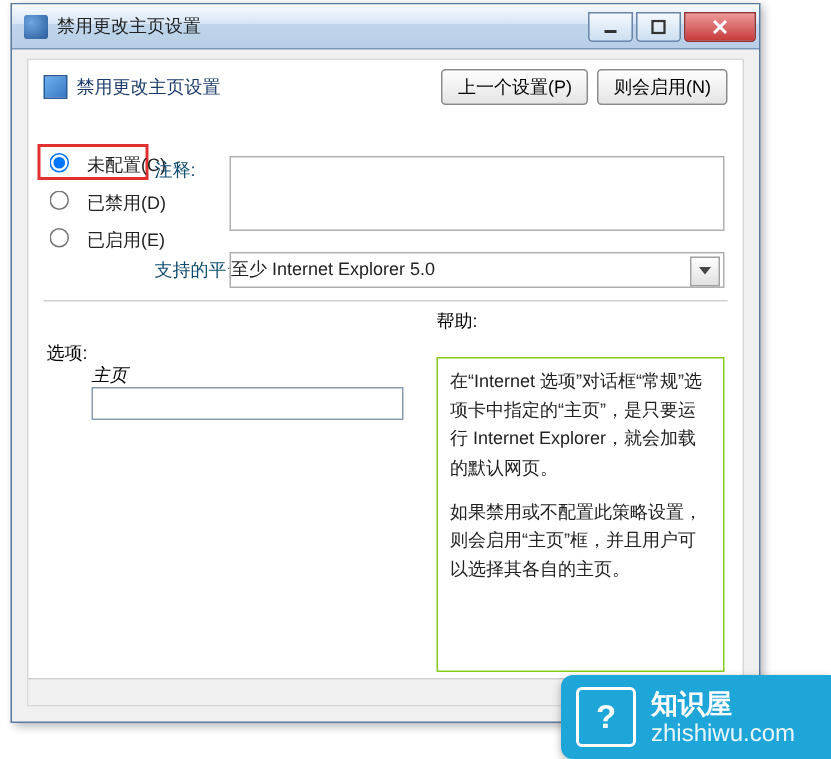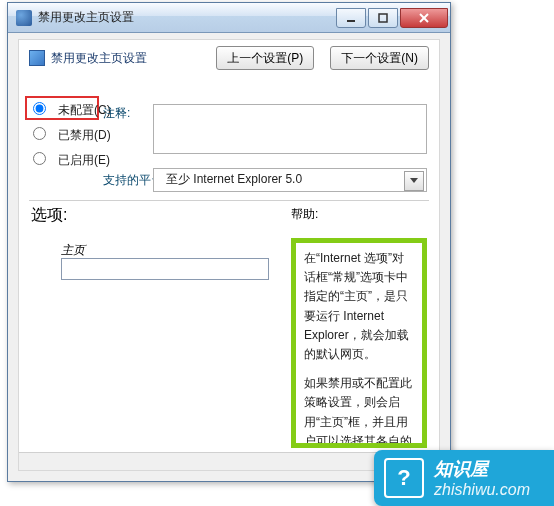--- a/index.html
+++ b/index.html
@@ -1,68 +1,68 @@
 <!DOCTYPE html>
 <html><head>
 <meta charset="utf-8">
 <style>
   * { box-sizing: border-box; margin: 0; padding: 0; }
   body { width: 554px; height: 506px; font-family: "Microsoft YaHei", Tahoma, sans-serif; font-size: 12px; background: #fff; position: relative; overflow: hidden; }
 
-  .window { width: 444px; height: 480px; border: 1px solid #5a7ba0; background: #f0f0f0; position: absolute; left: 7px; top: 2px; box-shadow: 2px 2px 6px rgba(0,0,0,0.3); }
+  .window { width: 500px; height: 480px; border: 1px solid #5a7ba0; background: #f0f0f0; position: absolute; left: 7px; top: 2px; box-shadow: 2px 2px 6px rgba(0,0,0,0.3); }
 
   .titlebar { height: 30px; background: linear-gradient(to bottom, #f8fbff 0%, #d6e4f4 45%, #c0d6ec 46%, #b8cee6 100%); display: flex; align-items: center; padding: 0 2px 0 8px; border-bottom: 1px solid #7a97b8; }
   .titlebar-icon { width: 16px; height: 16px; margin-right: 6px; background: radial-gradient(circle at 5px 5px, #6da6e0, #2a5a9a); border-radius: 2px; }
   .titlebar-text { flex: 1; color: #222; font-size: 12px; }
   .wbtns { display: flex; gap: 0; }
   .wbtn { width: 30px; height: 20px; border: 1px solid #6a87a8; border-radius: 0 0 3px 3px; background: linear-gradient(to bottom,#f4f8fd,#cddff1); display: flex; align-items: center; justify-content: center; font-size: 11px; color:#333; margin-left: 2px; }
   .wbtn.close { width: 48px; background: linear-gradient(to bottom,#e99,#c63b3b); color:#fff; border-color:#933; }
   .wbtn.close svg { stroke:#fff; }
 
   .content { position: absolute; left: 10px; top: 36px; right: 10px; bottom: 10px; background: #fff; border: 1px solid #d8d8d8; }
 
   .header-row { display: flex; align-items: center; padding: 6px 10px 6px 10px; }
   .header-left { display: flex; align-items: center; gap: 6px; flex: 1; }
   .header-icon { width: 16px; height: 16px; background: linear-gradient(135deg,#6cb0ee,#3a78c4); border: 1px solid #2a5a9a; }
   .header-title { color: #1a3a6b; }
-  .nav-btn { height: 24px; padding: 2px 10px; border: 1px solid #8a8a8a; border-radius: 3px; background: linear-gradient(to bottom,#fefefe,#e4e4e4); font-size: 12px; margin-left: 16px; }
+  .nav-btn { height: 24px; padding: 2px 10px; border: 1px solid #8a8a8a; border-radius: 3px; background: linear-gradient(to bottom,#fefefe,#e4e4e4); font-size: 12px; margin-left: 6px; }
 
   .redbox { position: absolute; border: 2px solid #e03030; pointer-events: none; }
 
   .radios { position: absolute; left: 14px; top: 62px; display: flex; flex-direction: column; gap: 8px; }
   .radio-row { display: flex; align-items: flex-start; gap: 12px; font-size: 12px; color:#222; }
   .radio-row input { margin: 0; }
 
   .label-col { position: absolute; left: 84px; font-size: 12px; color:#0c4a6e; }
   .label-comment { top: 65px; }
   .label-platform { top: 132px; }
 
   .comment-box { position: absolute; left: 134px; top: 64px; right: 12px; height: 50px; border: 1px solid #b0b0b0; background:#fff; }
-  .platform-sel { position: absolute; left: 134px; top: 128px; right: 12px; height: 24px; border: 1px solid #b0b0b0; padding: 2px 22px 2px 12px; font-size:12px; color:#222; background:#fff; }
+  .platform-sel { position: absolute; left: 134px; top: 128px; right: 12px; height: 24px; border: 1px solid #b0b0b0; padding: 2px 22px 2px 0; font-size:12px; color:#222; background:#fff; }
   .platform-sel::after { content: ""; position:absolute; right:2px; top:2px; width:18px; height:18px; border:1px solid #a0a0a0; background: linear-gradient(#fefefe,#e0e0e0); }
   .platform-sel .arrow { position:absolute; right:8px; top:9px; width:0;height:0; border-left:4px solid transparent; border-right:4px solid transparent; border-top:5px solid #444; z-index:2; }
 
   .hr { position: absolute; left: 10px; right: 10px; top: 160px; border-top: 1px solid #d0d0d0; }
 
-  .opt-label { position: absolute; left: 12px; top: 165px; font-size:16px; }
+  .opt-label { position: absolute; left: 12px; top: 187px; font-size:12px; }
   .help-label { position: absolute; left: 272px; top: 166px; font-size:12px; }
 
   .main-label { position: absolute; left: 42px; top: 202px; font-size:12px;font-style:italic; }
   .main-inp { position: absolute; left: 42px; top: 218px; width: 208px; height: 22px; border:1px solid #8a9ab0; padding:2px 4px; font-size:12px; background:#fff; }
 
-  .help-pane { position: absolute; left: 272px; top: 198px; right: 12px; bottom: 22px; border:5px solid #84cc16; background:#fff; padding: 6px 8px; font-size:12px; line-height: 1.6; overflow:hidden; color:#222; }
+  .help-pane { position: absolute; left: 272px; top: 198px; right: 12px; bottom: 22px; border:1px solid #84cc16; background:#fff; padding: 6px 8px; font-size:12px; line-height: 1.6; overflow:hidden; color:#222; }
   .help-pane p { margin-bottom: 10px; }
 
   .bottom-bar { position:absolute; left:0; right:0; bottom:0; height:18px; background:#f0f0f0; border-top:1px solid #d0d0d0; display:flex; justify-content:flex-end; padding-right:4px; }
   .bottom-btn { width:26px; height:14px; border:1px solid #a0a0a0; background:linear-gradient(#fff,#e4e4e4); font-size:10px; display:flex;align-items:center;justify-content:center; margin-top:2px; }
 
   
   .badge { position:absolute; right:0; bottom:0; width:180px; height:56px; background:#1fa6d9; border-radius:8px 0 0 8px; display:flex; align-items:center; gap:10px; padding:6px 10px; color:#fff; box-shadow:0 2px 6px rgba(0,0,0,0.3); }
   .badge-icon { width:40px; height:40px; border:2px solid #fff; border-radius:4px; display:flex; align-items:center; justify-content:center; font-size:22px; font-weight:bold; }
-  .badge-text { display:flex; flex-direction:column;font-style:italic; }
+  .badge-text { display:flex; flex-direction:column; }
   .badge-title { font-size:18px; font-weight:bold; }
   .badge-url { font-size:16px; opacity:0.9; }
 </style>
 </head>
 <body>
 
 <div class="window">
   <div class="titlebar">
     <div class="titlebar-icon"></div>
     <div class="titlebar-text">禁用更改主页设置</div>
@@ -86,21 +86,21 @@
     </div>
   </div>
 
   <div class="content">
     <div class="header-row">
       <div class="header-left">
         <div class="header-icon"></div>
         <div class="header-title">禁用更改主页设置</div>
       </div>
       <button class="nav-btn">上一个设置(P)</button>
-      <button class="nav-btn">下一个设置(N)</button>
+      <button class="nav-btn">则会启用(N)</button>
     </div>
 
     <div class="redbox" style="left:6px; top:56px; width:74px; height:24px;"></div>
 
     <div class="radios">
       <label class="radio-row">
         <input type="radio" name="cfg" checked="" style="">
         <span>未配置(C)</span>
       </label>
       <label class="radio-row">

